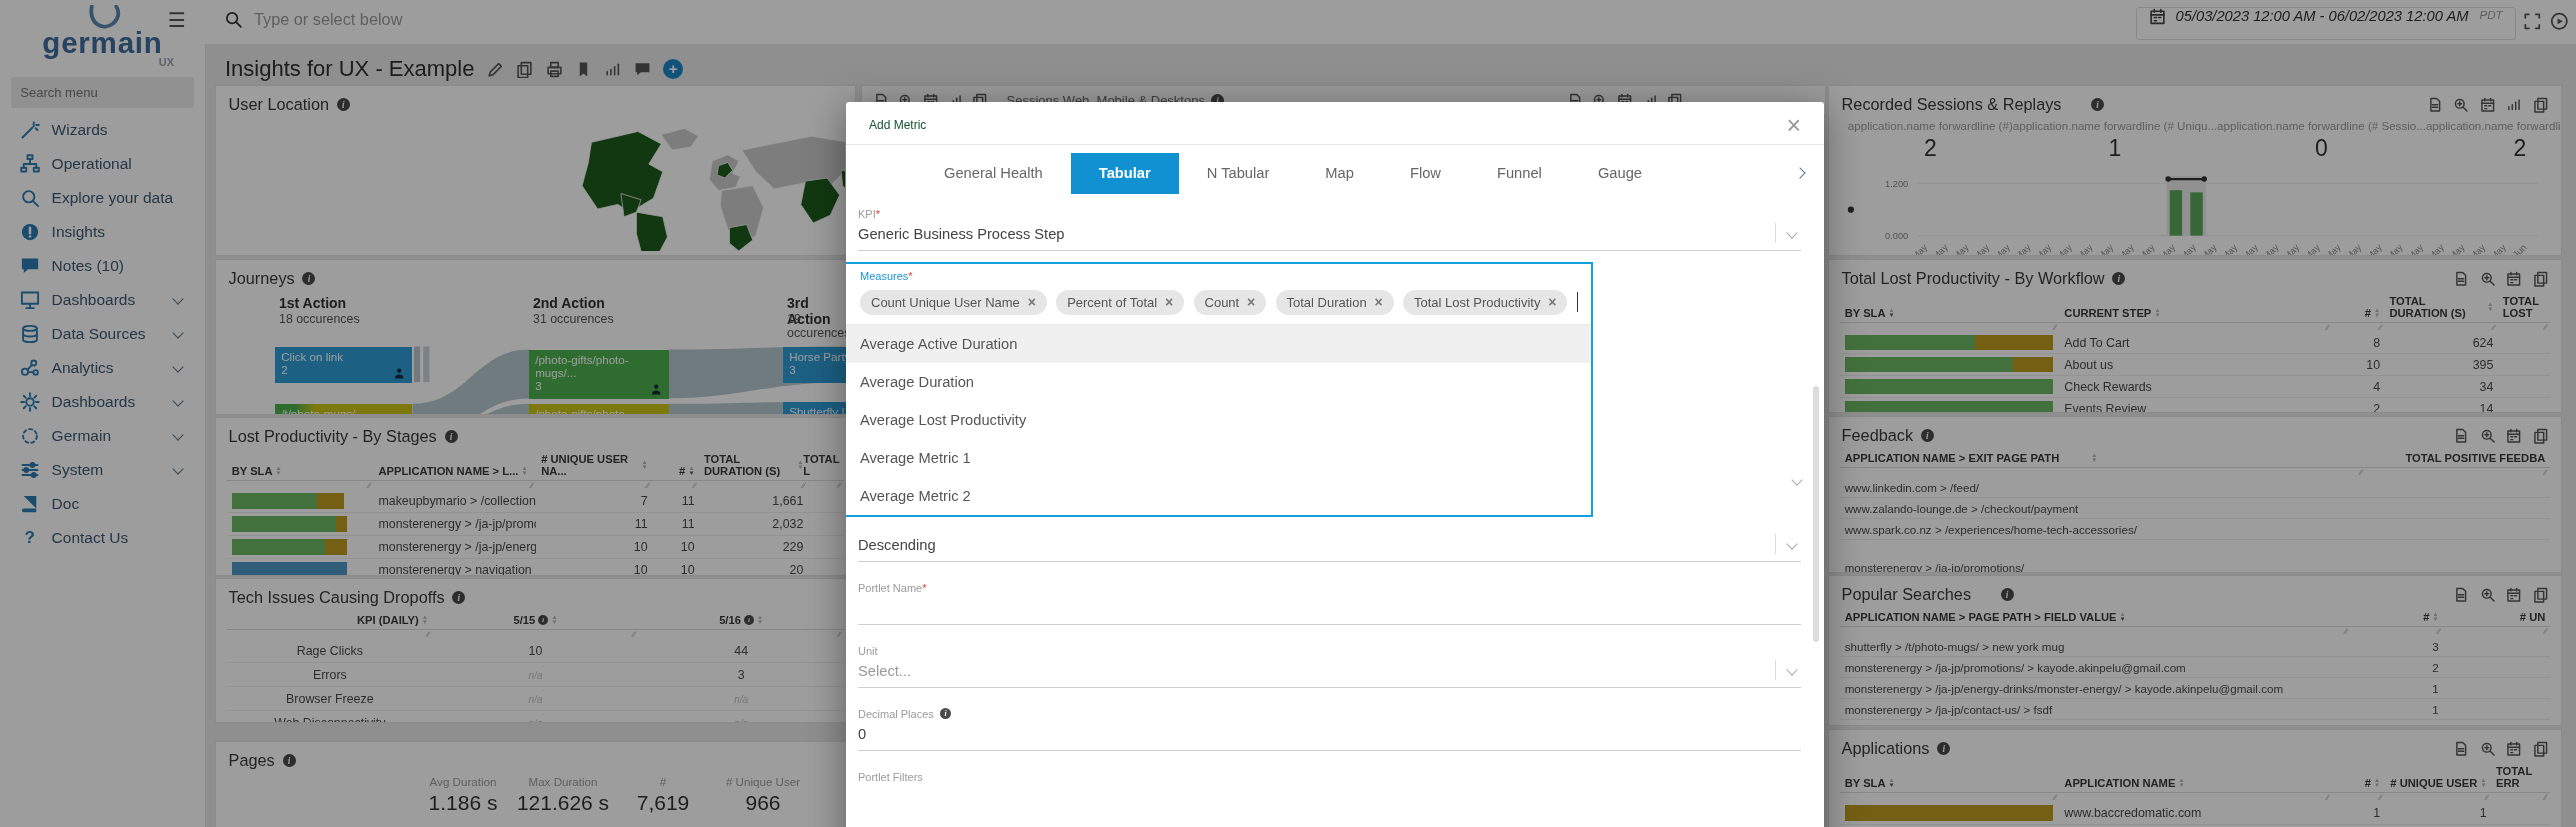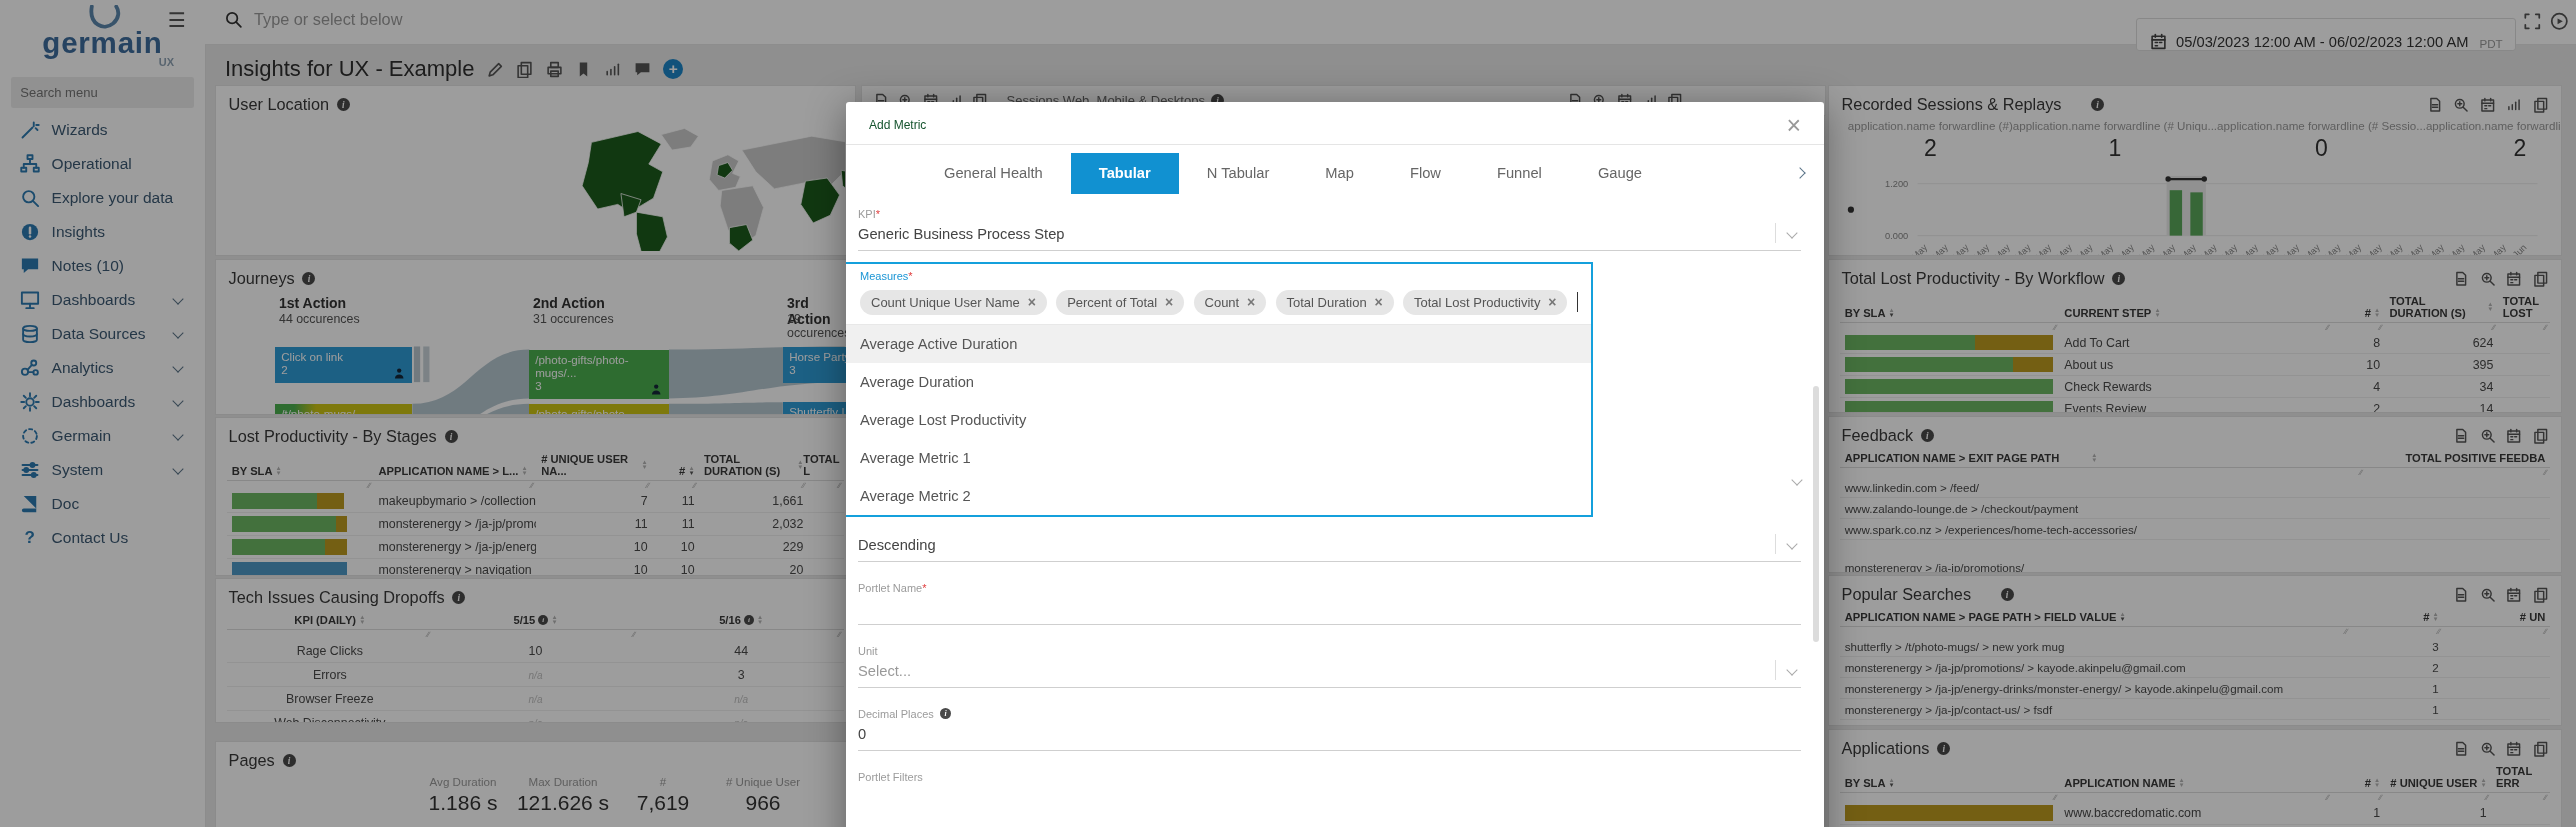--- a/index.html
+++ b/index.html
@@ -22,22 +22,22 @@
   .side-item .ic{width:22px;height:22px;color:#2d7bb2;margin-right:11px;flex:0 0 22px;}
   .side-item .lbl{font-size:15.5px;color:#3c5a74;}
   .side-item .chev{position:absolute;right:23px;top:12.4px;}
   .chev{display:inline-block;width:7px;height:7px;border-right:1.6px solid #5b7488;border-bottom:1.6px solid #5b7488;transform:rotate(45deg);}
   
   #topbar{position:absolute;left:205px;top:0;right:0;height:44px;background:#fff;border-bottom:0.8px solid #e6e6e6;}
   #hamburger{position:absolute;left:-37px;top:7.8px;font-size:20px;color:#555;cursor:pointer;}
   #topsearch{position:absolute;left:19.4px;top:10px;display:flex;align-items:center;color:#999;}
   #topsearch .ic{width:18.6px;height:18.6px;color:#333;margin-right:11px;}
   #topsearch .ph{font-size:16.3px;color:#9a9a9a;}
-  #datebox{position:absolute;right:60px;top:18px;height:31px;border:0.8px solid #ddd;border-radius:3.1px;
-           display:flex;align-items:flex-end;padding:0 12.4px;background:#fff;}
+  #datebox{position:absolute;right:60px;top:7px;height:31px;border:0.8px solid #ddd;border-radius:3.1px;
+           display:flex;align-items:flex-start;padding:0 12.4px;background:#fff;font-style:italic;}
   #datebox .ic{width:17px;height:17px;color:#444;margin-right:9.3px;}
   #datebox .val{font-size:14.7px;color:#333;}
   #datebox .tz{font-size:11.6px;color:#999;margin-left:11px;}
   .tb-ic{position:absolute;top:12.4px;width:18.6px;height:18.6px;color:#555;cursor:pointer;}
   
   .panel{position:absolute;background:#fff;border:0.8px solid #e2e2e2;box-sizing:border-box;
          padding:6.2px 11px;overflow:hidden;}
   .ptitle{display:flex;align-items:center;gap:7.8px;font-size:16.3px;color:#3a3a3a;padding:3.1px 1.6px 4.7px 1.6px;}
   .info-dot{display:inline-flex;width:13px;height:13px;border-radius:50%;background:#4a4a4a;color:#fff;
             font-size:9.3px;font-weight:bold;align-items:center;justify-content:center;font-family:"Liberation Serif",serif;font-style:italic;}
@@ -374,21 +374,21 @@
     <div id="jwrap">
       <svg id="jribbons" width="618" height="124" viewBox="0 0 797 160" style="position:absolute;left:0;top:0;">
           <path style="fill:#9fb6c2;fill-opacity:0.75;stroke:none" d="M239,143 C310,143 320,73 390,73 L390,136 C320,136 310,192 239,192 Z"></path>
           <path style="fill:#9fb6c2;fill-opacity:0.75;stroke:none" d="M239,178 C330,178 330,143 390,143 L390,160 C330,160 330,193 239,193 Z"></path>
           <path style="fill:#9fb6c2;fill-opacity:0.75;stroke:none" d="M570,73 C660,73 700,69 797,69 L797,115 C700,115 660,136 570,136 Z"></path>
           <path style="fill:#9fb6c2;fill-opacity:0.75;stroke:none" d="M570,143 C650,143 660,141 717,141 L717,185 C660,189 650,189 570,189 Z"></path>
           <rect x="241" y="69" width="8" height="46" fill="#b9c6ce"></rect>
           <rect x="253" y="69" width="8" height="46" fill="#c9d4da"></rect>
         </svg>
     <div class="jcolhead" style="left: 52px; top: 1.6px;">1st Action</div>
-        <div class="jcolocc" style="left: 52px; top: 18.6px;">44 occurences</div>
+        <div class="jcolocc" style="left: 52px; top: 18.6px;">18 occurences</div>
         <div class="jcolhead" style="left: 306px; top: 1.6px;">2nd Action</div>
         <div class="jcolocc" style="left: 306px; top: 18.6px;">31 occurences</div>
         <div class="jcolhead" style="left: 560px; top: 1.6px;">3rd Action</div>
         <div class="jcolocc" style="left: 560px; top: 18.6px;">19 occurences</div>
         <div class="jbox" style="left: 48px; top: 54px; width: 137px; height: 36px; background: rgb(46, 156, 214);"><span>Click on link</span><span class="v">2</span><span class="pers"><svg width="100%" height="100%" viewBox="0 0 16 16">
               <circle cx="8" cy="4.6" r="2.8" fill="#16283a"></circle>
               <path d="M2.5 15c0-3.6 2.6-5.4 5.5-5.4s5.5 1.8 5.5 5.4z" fill="#16283a"></path>
             </svg></span></div>
         <div class="jbox" style="left: 48px; top: 111px; width: 137px; height: 39px; background: linear-gradient(90deg, rgb(76, 176, 79) 0%, rgb(76, 176, 79) 14%, rgb(205, 197, 20) 30%);"><span>/t/photo-mugs/</span></div>
         <div class="jbox" style="left: 302px; top: 57px; width: 140px; height: 49px; background: rgb(76, 176, 79);"><span>/photo-gifts/photo-mugs/...</span><span class="v">3</span><span class="pers"><svg width="100%" height="100%" viewBox="0 0 16 16">
@@ -509,21 +509,21 @@
       </div>
   </section>
 
   <section class="panel" id="p-tech">
     <div class="ptitle">
         <span>Tech Issues Causing Dropoffs</span>
         <span class="info-dot">i</span>
       </div>
     <div class="tbl" id="t-tech">
         <div class="thead">
-          <div class="th c" style="width: 206px;">
+          <div class="th c" style="width: 206px; justify-content: flex-end;">
             <span>KPI (DAILY)</span>
             <span class="sortg">
               <span>▲</span>
               <span>▼</span>
             </span>
           </div>
           <div class="th c" style="width: 206px;">
             <span>5/15</span>
             <span class="info-dot" style="width: 10px; height: 10px; font-size: 7px;">i</span>
             <span class="sortg">

